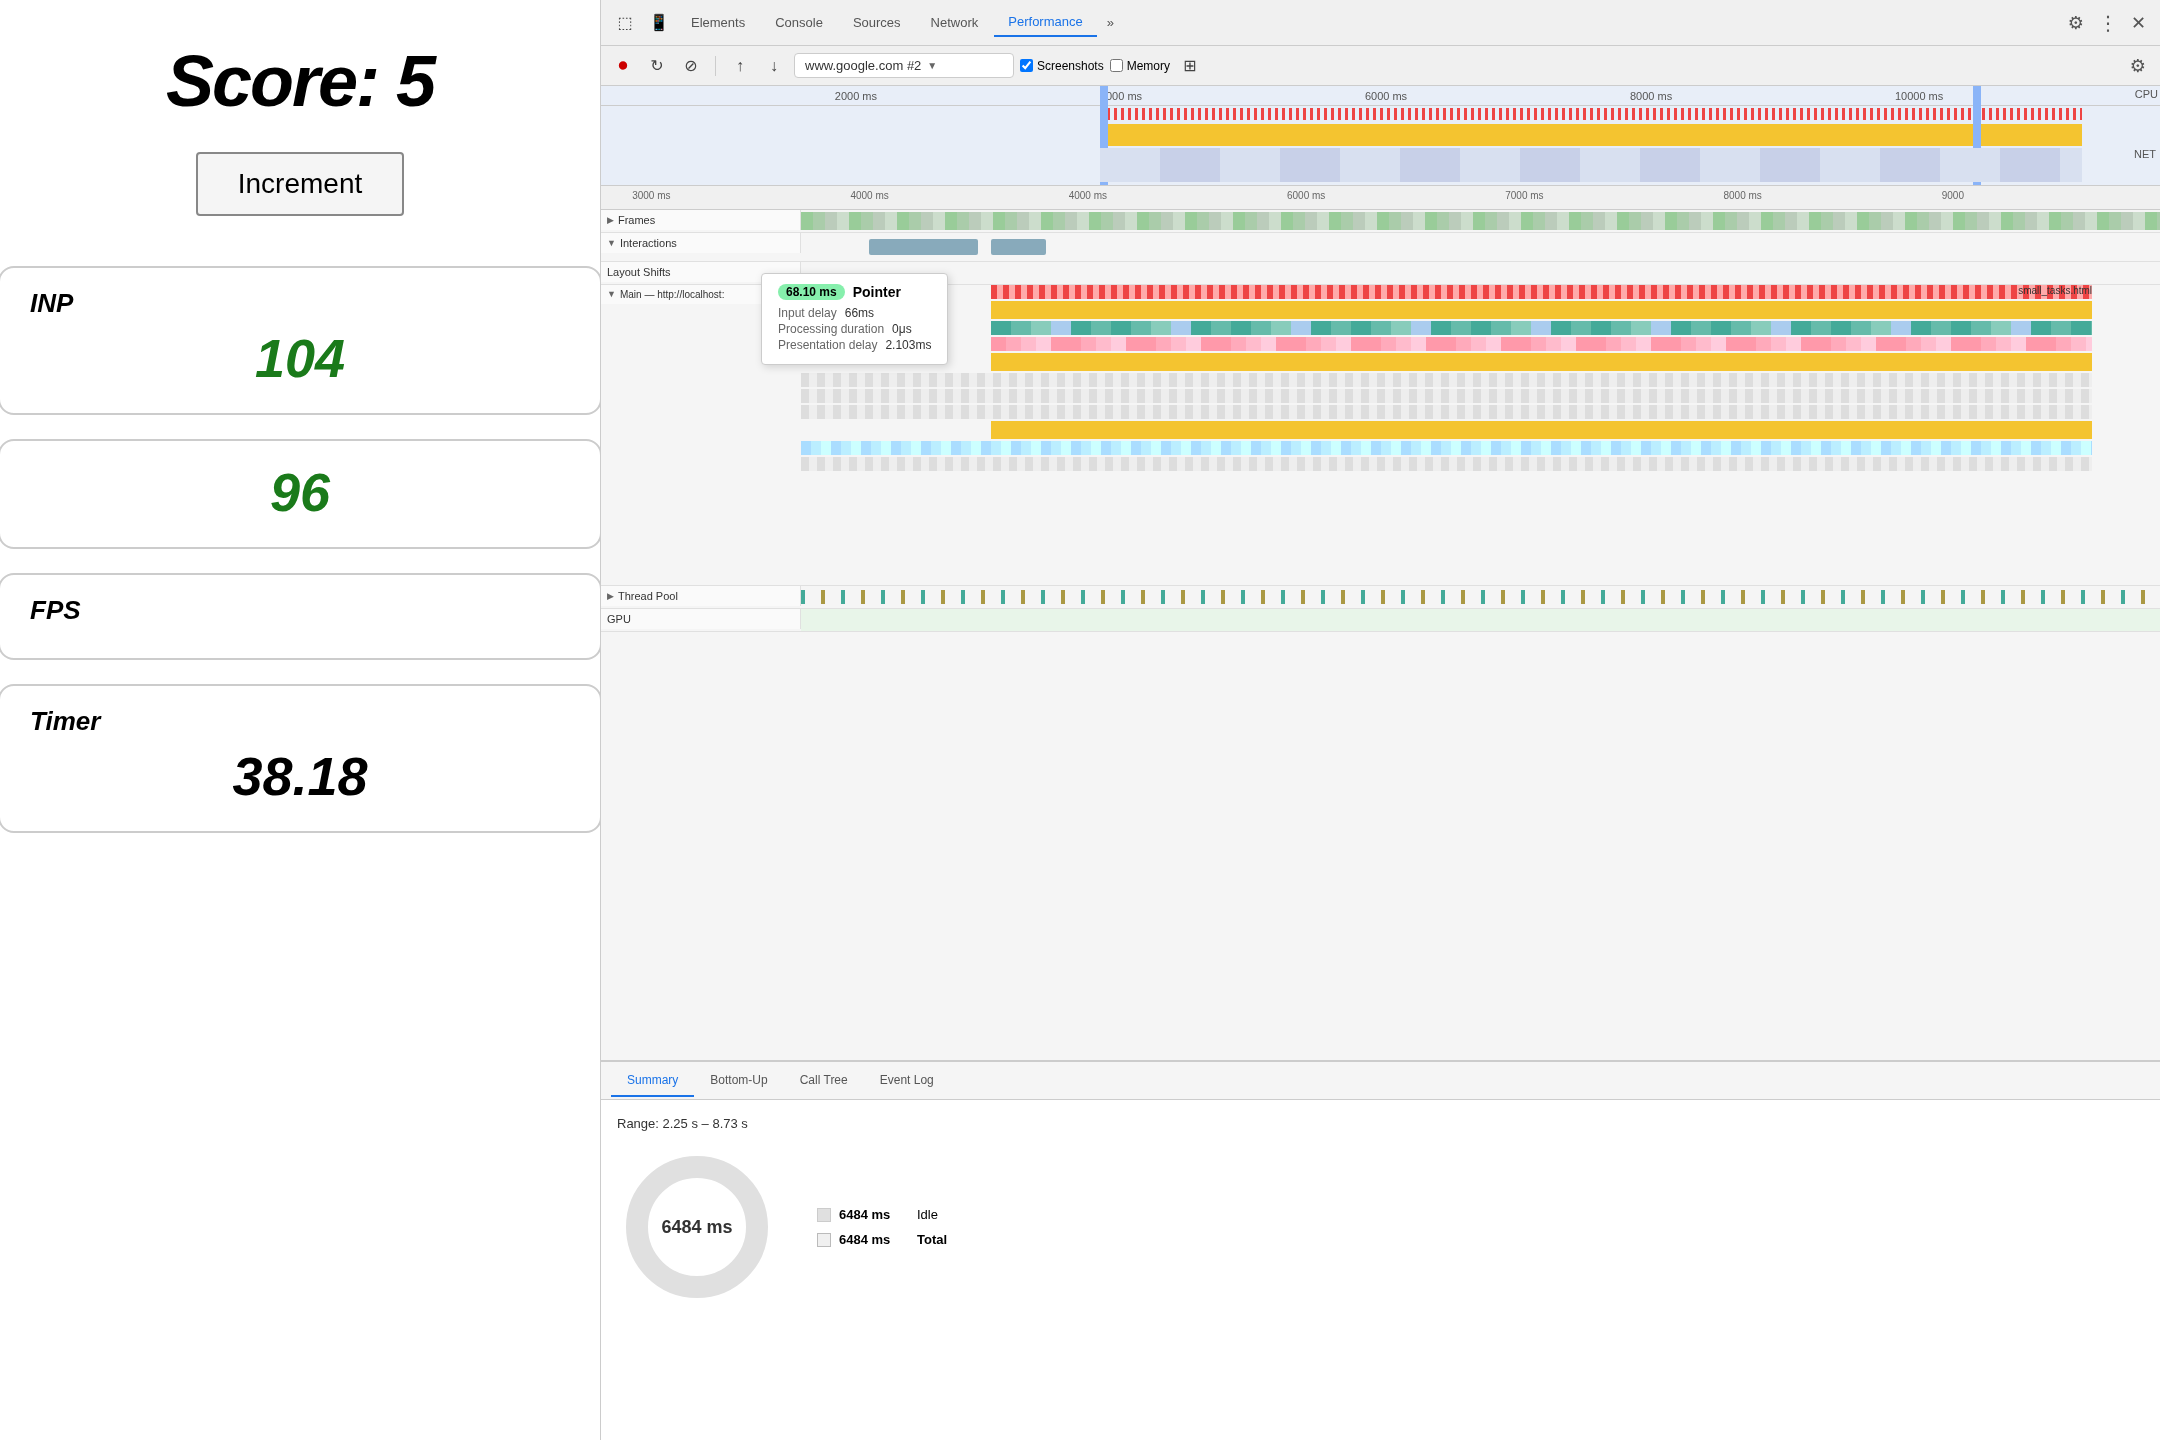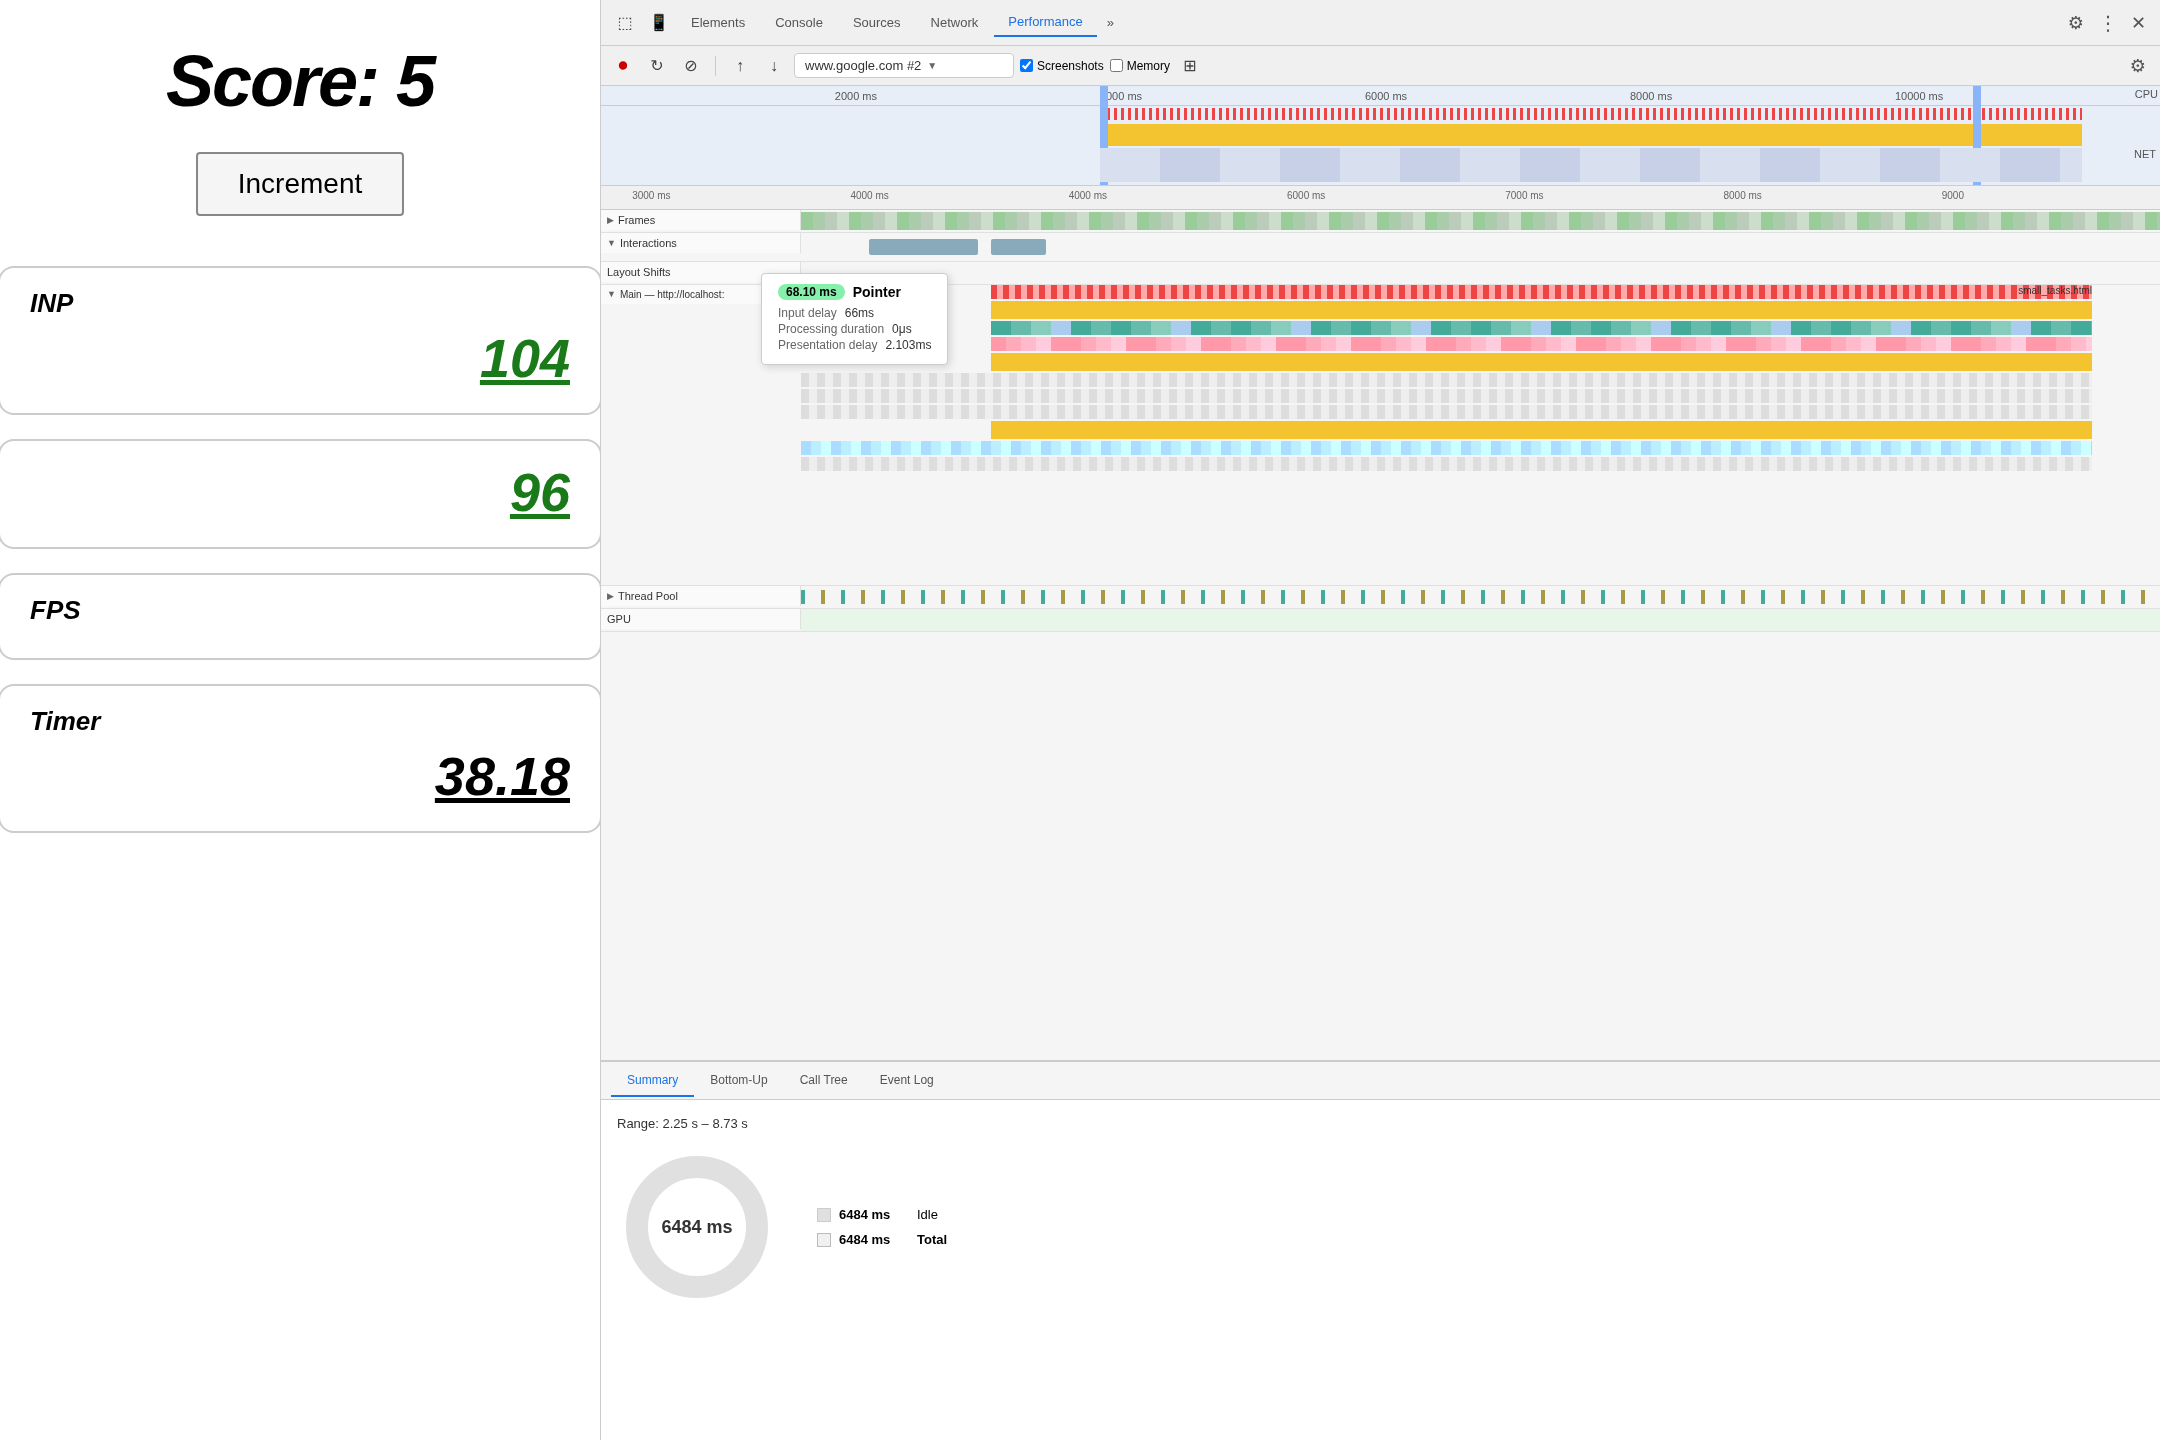--- a/index.html
+++ b/index.html
@@ -45,22 +45,21 @@
       font-weight: 700;
       font-style: italic;
       color: #000;
       margin-bottom: 8px;
     }
     .metric-value {
       font-size: 54px;
       font-weight: 700;
       font-style: italic;
       color: #1a7a1a;
-      text-align: right;
-      text-decoration: underline;
+      text-align: center;
     }
     .metric-value.timer-val {
       color: #000;
       font-style: italic;
     }
 
     
     #right-panel {
       flex: 1;
       height: 1440px;

